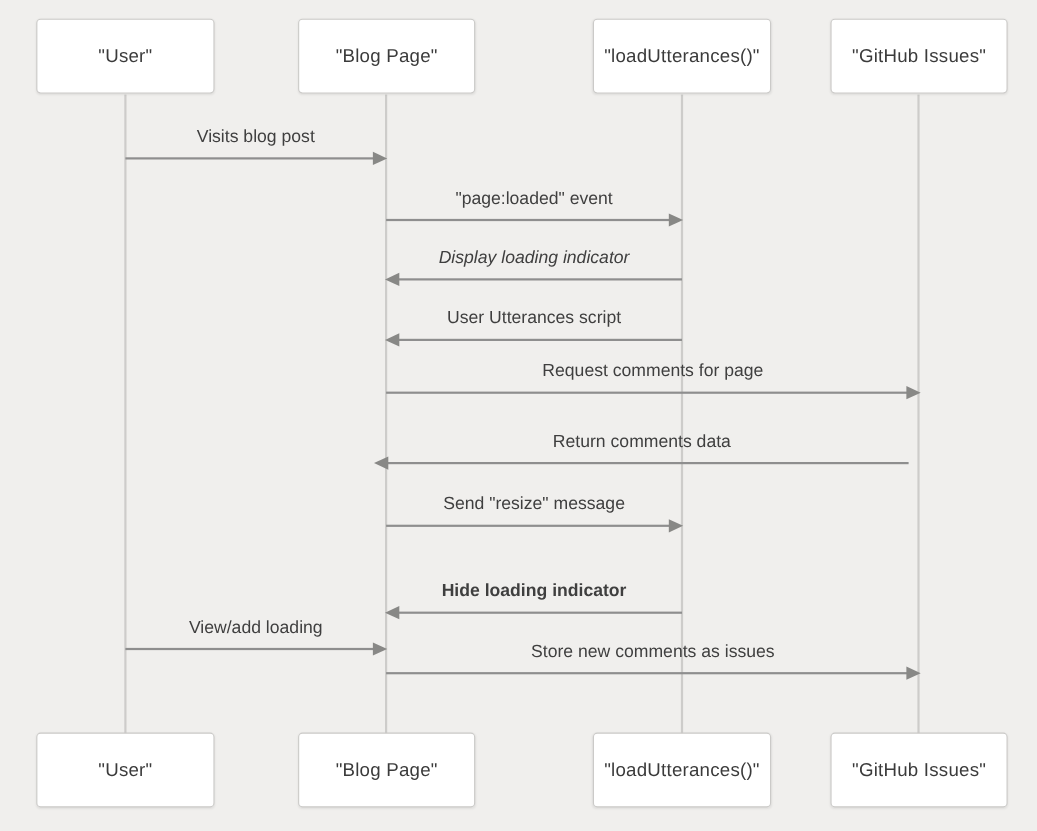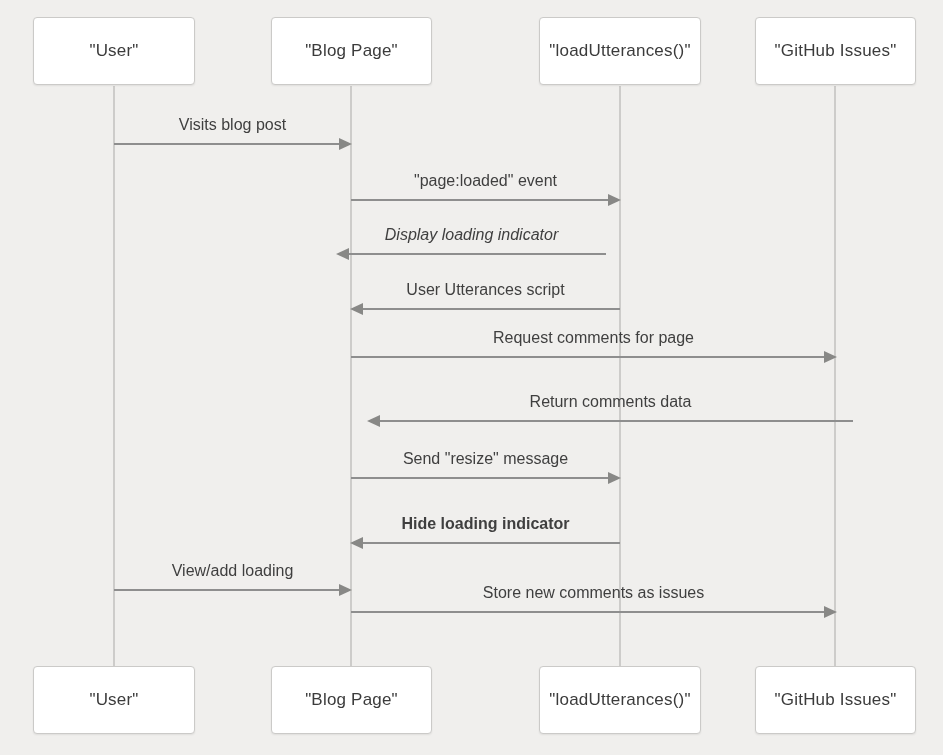--- a/index.html
+++ b/index.html
@@ -116,51 +116,51 @@
     <div class="arrow-line"></div>
     <div class="arrowhead"></div>
   </div>
 
   <div class="msg right" style="left:351px; top:199px; width:269px;">
     <div class="msg-label">"page:loaded" event</div>
     <div class="arrow-line"></div>
     <div class="arrowhead"></div>
   </div>
 
-  <div class="msg left" style="left:337px; top:253px; width:269px;font-style:italic;">
+  <div class="msg left" style="left:351px; top:253px; width:269px;font-style:italic;">
     <div class="msg-label">Display loading indicator</div>
     <div class="arrow-line"></div>
     <div class="arrowhead"></div>
   </div>
 
   <div class="msg left" style="left:351px; top:308px; width:269px;">
     <div class="msg-label">User Utterances script</div>
     <div class="arrow-line"></div>
     <div class="arrowhead"></div>
   </div>
 
   <div class="msg right" style="left:351px; top:356px; width:485px;">
     <div class="msg-label">Request comments for page</div>
     <div class="arrow-line"></div>
     <div class="arrowhead"></div>
   </div>
 
-  <div class="msg left" style="left:368px; top:420px; width:485px;">
+  <div class="msg left" style="left:341px; top:420px; width:485px;">
     <div class="msg-label">Return comments data</div>
     <div class="arrow-line"></div>
     <div class="arrowhead"></div>
   </div>
 
   <div class="msg right" style="left:351px; top:477px; width:269px;">
     <div class="msg-label">Send "resize" message</div>
     <div class="arrow-line"></div>
     <div class="arrowhead"></div>
   </div>
 
-  <div class="msg left" style="left:351px; top:542px; width:269px;font-weight:bold;">
+  <div class="msg left" style="left:351px; top:556px; width:269px;font-weight:bold;">
     <div class="msg-label">Hide loading indicator</div>
     <div class="arrow-line"></div>
     <div class="arrowhead"></div>
   </div>
 
   <div class="msg right" style="left:114px; top:589px; width:237px;">
     <div class="msg-label">View/add loading</div>
     <div class="arrow-line"></div>
     <div class="arrowhead"></div>
   </div>

